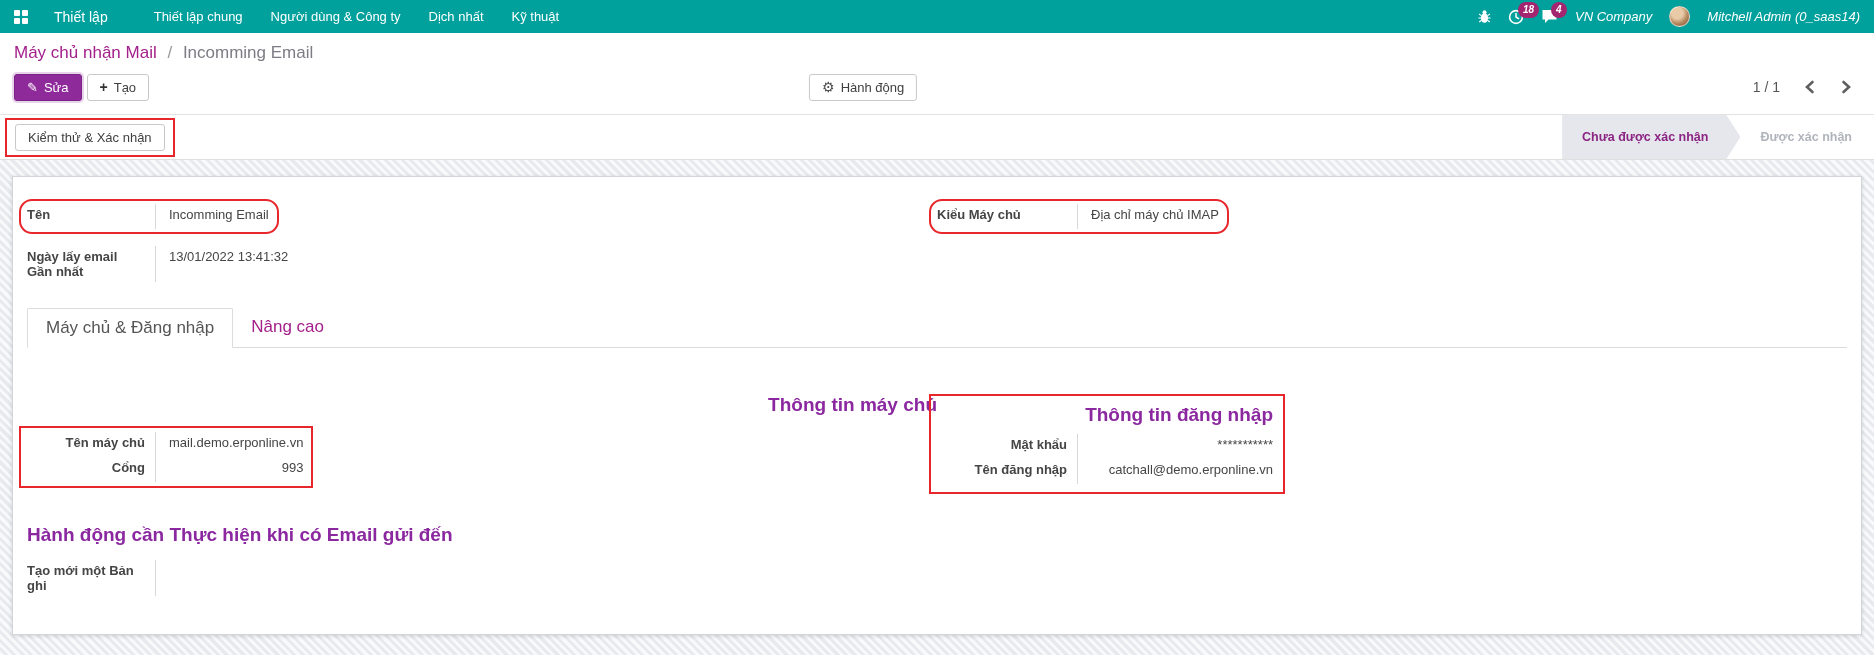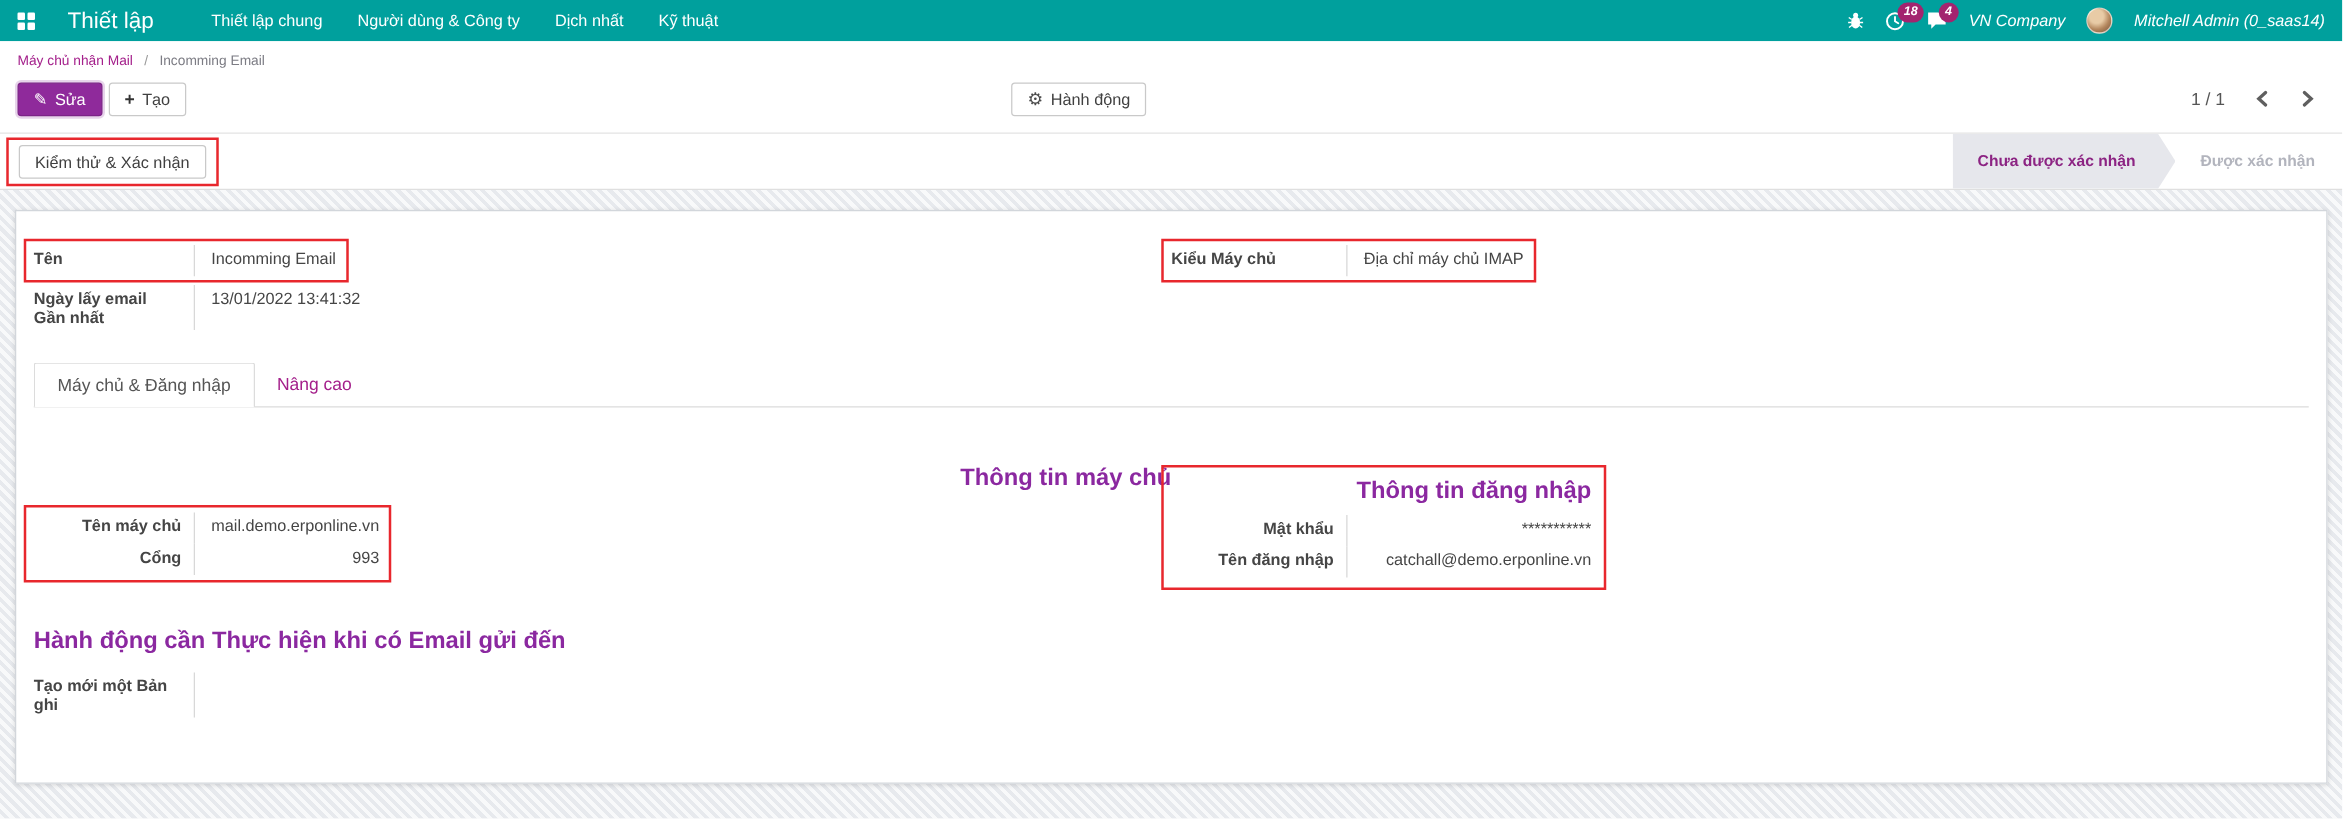--- a/index.html
+++ b/index.html
@@ -3,32 +3,32 @@
 <meta charset="utf-8">
 <style>
   * { margin:0; padding:0; box-sizing:border-box; }
   body { font-family:"Liberation Sans","DejaVu Sans",sans-serif; background:#fff; }
   .screen { width:1874px; height:655px; overflow:hidden; display:flex; flex-direction:column; background:#fff; }
 
   
   .topbar { height:33px; background:#00a09d; display:flex; align-items:center; color:#fff; padding:0 14px; flex:none; }
   .apps-grid { display:inline-grid; grid-template-columns:6px 6px; grid-gap:2px; margin-right:26px; cursor:pointer; }
   .apps-grid span { width:6px; height:6px; background:#fff; border-radius:1px; }
-  .app-title { font-size:18px; font-weight:400; margin-right:46px; cursor:pointer; }
+  .app-title { font-size:14px; font-weight:400; margin-right:46px; cursor:pointer; }
   .top-menu { display:flex; gap:28px; font-size:13px; flex:1; }
   .top-menu a { color:#fff; text-decoration:none; cursor:pointer; }
   .nav-right { display:flex; align-items:center; gap:17px; font-size:13px;font-style:italic; }
   .icon-wrap { position:relative; display:inline-flex; align-items:center; cursor:pointer; }
   .badge { position:absolute; top:-7px; left:10px; background:#a3246f; color:#fff; font-size:10px; font-weight:700; line-height:1; padding:3px 5px; border-radius:9px; }
   .avatar { width:21px; height:21px; border-radius:50%; background:radial-gradient(circle at 38% 32%, #e8cba6 0 32%, #b3865d 60%, #6e4f39 100%); border:1px solid rgba(255,255,255,.6); }
   .nav-link { color:#fff; cursor:pointer; }
 
   
   .control-panel { background:#fff; padding:10px 14px 12px; flex:none; }
-  .breadcrumb { font-size:11px; color:#8d8d8d; }
+  .breadcrumb { font-size:17px; color:#8d8d8d; }
   .breadcrumb .parent { color:#a4208b; cursor:pointer; }
   .breadcrumb .sep { margin:0 6px; color:#9a9a9a; }
   .breadcrumb .current { color:#7c7c84; }
   .cp-row { display:flex; align-items:center; margin-top:9px; position:relative; height:30px; }
   .btn { display:inline-flex; align-items:center; gap:6px; font-size:13px; border:1px solid #c9c9c9; background:#fff; color:#404040; padding:5px 12px; border-radius:3px; cursor:pointer; }
   .btn-primary { background:#8f2a9b; border-color:#7c2387; color:#fff; box-shadow:0 0 0 2px #e7d4ea; }
   .cp-left { display:flex; gap:5px; }
   .cp-center { position:absolute; left:46%; transform:translateX(-50%); }
   .cp-right { margin-left:auto; display:flex; align-items:center; gap:24px; color:#555; font-size:14px; padding-right:8px; }
   .pager-arrows { display:flex; gap:26px; align-items:center; }
@@ -46,27 +46,27 @@
   
   .content { flex:1; background-color:#eef0f3; background-image:repeating-linear-gradient(45deg, rgba(255,255,255,.6) 0 3px, rgba(120,130,150,.06) 3px 6px); padding:16px 12px 14px; overflow:hidden; }
   .sheet { background:#fff; border:1px solid #d2d6db; box-shadow:0 1px 4px rgba(0,0,0,.15); height:459px; padding:22px 14px 20px; }
 
   .group-row { display:flex; }
   .gcol { width:50%; }
   .frow { display:flex; align-items:stretch; min-height:25px; font-size:13px; color:#454545; }
   .frow label { width:128px; flex:none; font-weight:700; padding:3px 10px 3px 0; color:#454545; }
   .gcol.right .frow label, .login-box .frow label { width:140px; }
   .fval { border-left:1px solid #d8d8d8; padding:3px 0 3px 13px; flex:1; min-width:30px; }
-  .annot-field { padding:3px 8px 3px 6px; margin-left:-8px; width:fit-content; margin-bottom:2px; }
+  .annot-field { padding:3px 8px 3px 6px; margin-left:-8px; width:fit-content; margin-bottom:12px;border-radius:13px; }
   .annot-ten { min-width:245px; }
   .annot-kieu { min-width:300px; margin-left:-8px; }
   .annot-server { min-width:272px; padding:4px 8px 4px 6px; margin-left:-8px; width:fit-content; }
   .annot-login { min-width:356px; padding:6px 10px 8px 6px; margin-left:-8px; width:fit-content; }
 
-  .tabs { display:flex; border-bottom:1px solid #dcdcdc; margin-top:26px; font-size:14px; }
+  .tabs { display:flex; border-bottom:1px solid #dcdcdc; margin-top:26px; font-size:17px; }
   .tab { padding:9px 18px; cursor:pointer; }
   .tab.active { border:1px solid #dcdcdc; border-bottom:1px solid #fff; margin-bottom:-1px; background:#fff; color:#555; border-radius:2px 2px 0 0; }
   .tab.inactive { color:#a4208b; }
 
   .sections { display:flex; margin-top:46px;text-align:right; }
   h3.sec-title { font-size:19px; font-weight:700; color:#8b28a0; margin:0 0 10px; }
   .login-box h3.sec-title { margin:2px 0 8px 2px; }
   .checkbox { width:14px; height:14px; background:#c9a3c5; border:1px solid #b78db3; border-radius:2px; display:inline-flex; align-items:center; justify-content:center; font-size:10px; color:#6d2a69; font-weight:700; margin-top:2px; }
   h3.actions-title { font-size:19px; font-weight:700; color:#8b28a0; margin:30px 0 14px; }
   .bottom-row { width:50%; }

